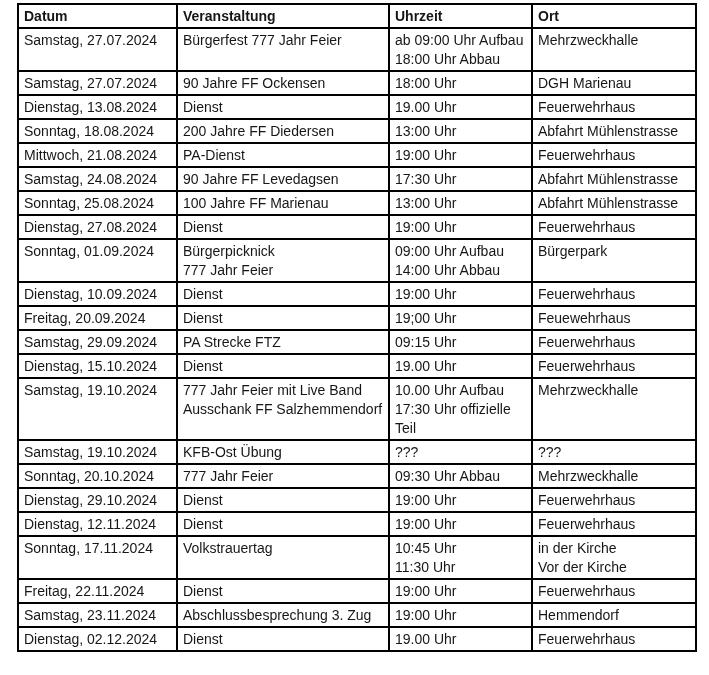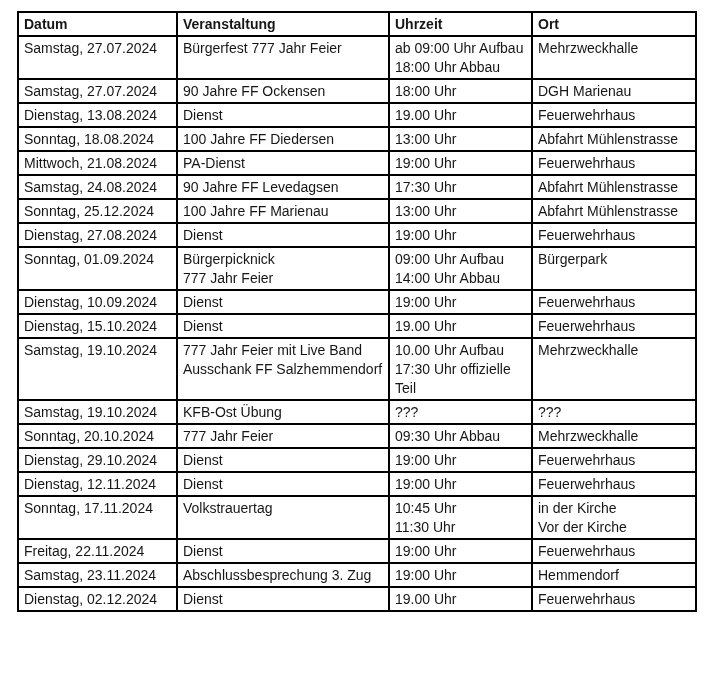--- a/index.html
+++ b/index.html
@@ -10,21 +10,21 @@
     width: 709px;
     height: 675px;
     overflow: hidden;
     background: #ffffff;
     font-family: "Liberation Sans", sans-serif;
     position: relative;
   }
   .sheet {
     position: absolute;
     left: 17px;
-    top: 11px;
+    top: 3px;
   }
   table.events {
     border-collapse: collapse;
     table-layout: fixed;
     width: 678px;
     background: #ffffff;
   }
   th, td {
     border: 2px solid #000000;
     padding: 2px 5px 1px 5px;
@@ -79,38 +79,38 @@
           <td>DGH Marienau</td>
         </tr>
         <tr>
           <td>Dienstag, 13.08.2024</td>
           <td>Dienst</td>
           <td>19.00 Uhr</td>
           <td>Feuerwehrhaus</td>
         </tr>
         <tr>
           <td>Sonntag, 18.08.2024</td>
-          <td>100 Jahre FF Diedersen</td>
+          <td>200 Jahre FF Diedersen</td>
           <td>13:00 Uhr</td>
           <td>Abfahrt Mühlenstrasse</td>
         </tr>
         <tr>
           <td>Mittwoch, 21.08.2024</td>
           <td>PA-Dienst</td>
           <td>19:00 Uhr</td>
           <td>Feuerwehrhaus</td>
         </tr>
         <tr>
           <td>Samstag, 24.08.2024</td>
           <td>90 Jahre FF Levedagsen</td>
           <td>17:30 Uhr</td>
           <td>Abfahrt Mühlenstrasse</td>
         </tr>
         <tr>
-          <td>Sonntag, 25.12.2024</td>
+          <td>Sonntag, 25.08.2024</td>
           <td>100 Jahre FF Marienau</td>
           <td>13:00 Uhr</td>
           <td>Abfahrt Mühlenstrasse</td>
         </tr>
         <tr>
           <td>Dienstag, 27.08.2024</td>
           <td>Dienst</td>
           <td>19:00 Uhr</td>
           <td>Feuerwehrhaus</td>
         </tr>
@@ -122,20 +122,32 @@
 14:00 Uhr Abbau</td>
           <td>Bürgerpark</td>
         </tr>
         <tr>
           <td>Dienstag, 10.09.2024</td>
           <td>Dienst</td>
           <td>19:00 Uhr</td>
           <td>Feuerwehrhaus</td>
         </tr>
         <tr>
+          <td>Freitag, 20.09.2024</td>
+          <td>Dienst</td>
+          <td>19;00 Uhr</td>
+          <td>Feuewehrhaus</td>
+        </tr>
+        <tr>
+          <td>Samstag, 29.09.2024</td>
+          <td>PA Strecke FTZ</td>
+          <td>09:15 Uhr</td>
+          <td>Feuerwehrhaus</td>
+        </tr>
+        <tr>
           <td>Dienstag, 15.10.2024</td>
           <td>Dienst</td>
           <td>19.00 Uhr</td>
           <td>Feuerwehrhaus</td>
         </tr>
         <tr>
           <td>Samstag, 19.10.2024</td>
           <td>777 Jahr Feier mit Live Band
 Ausschank FF Salzhemmendorf</td>
           <td>10.00 Uhr Aufbau

